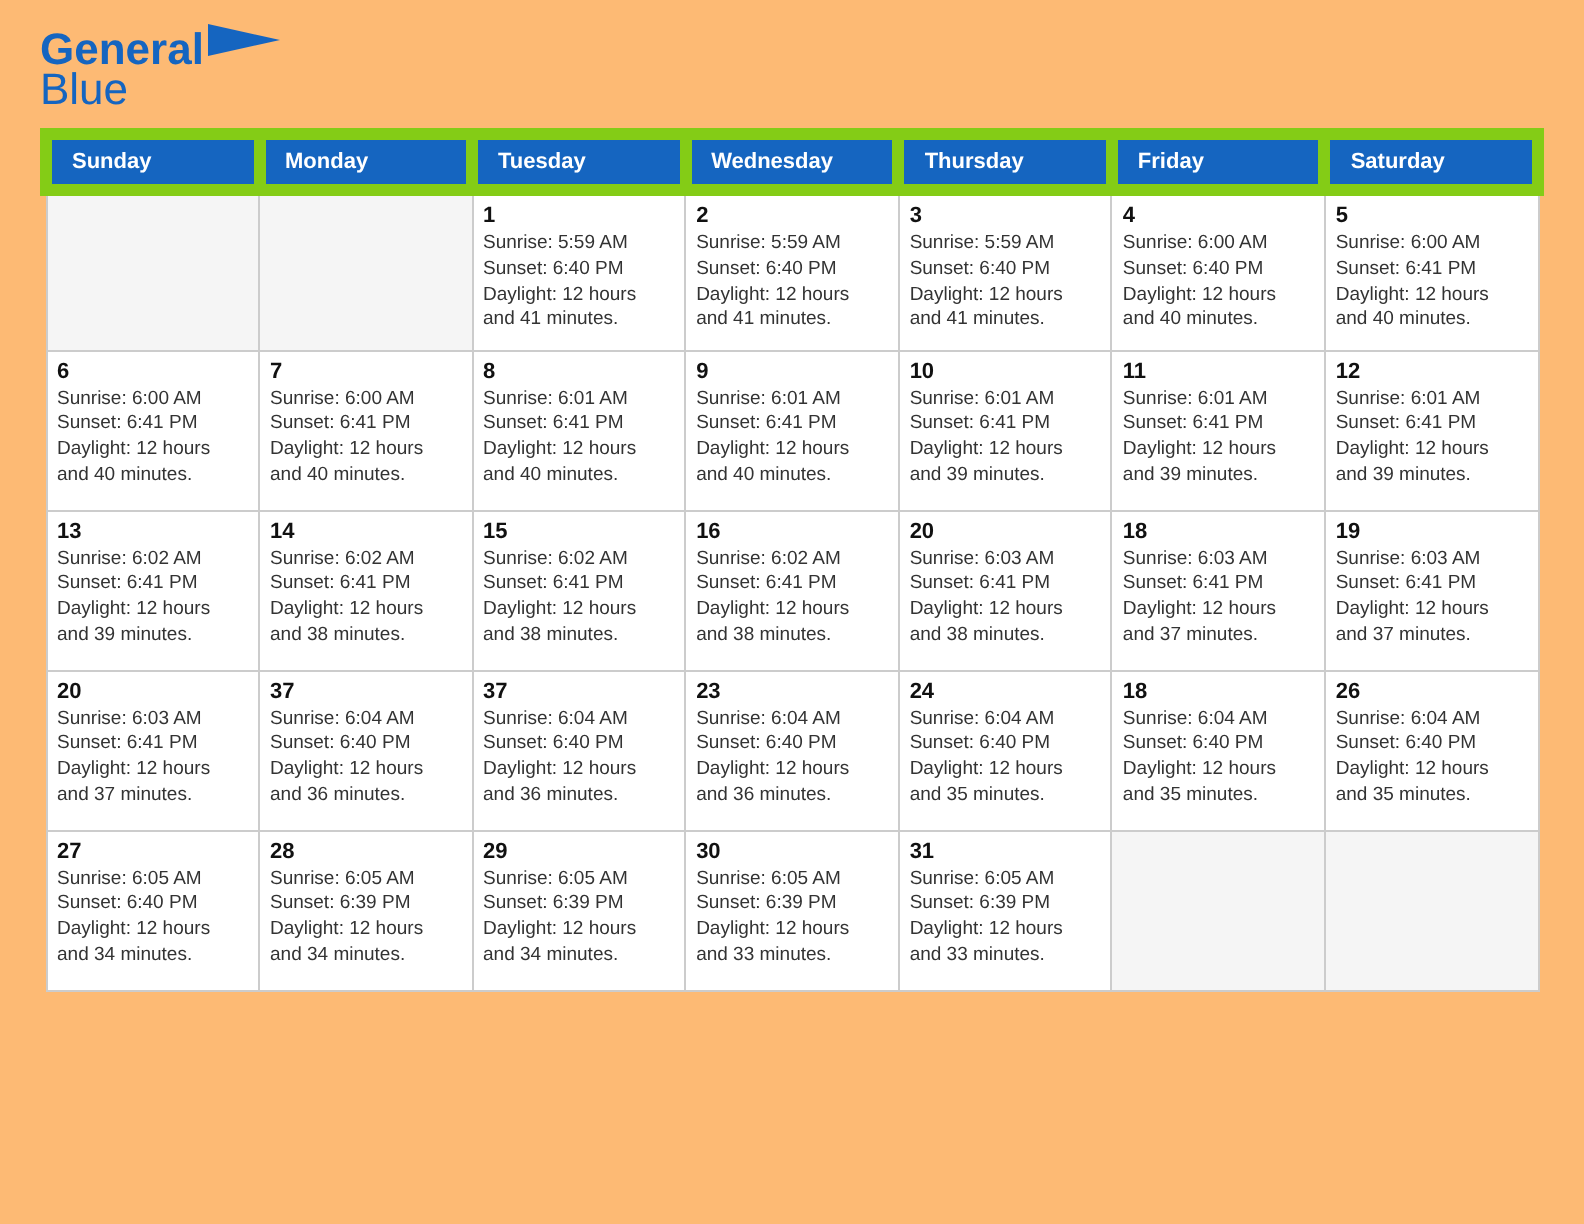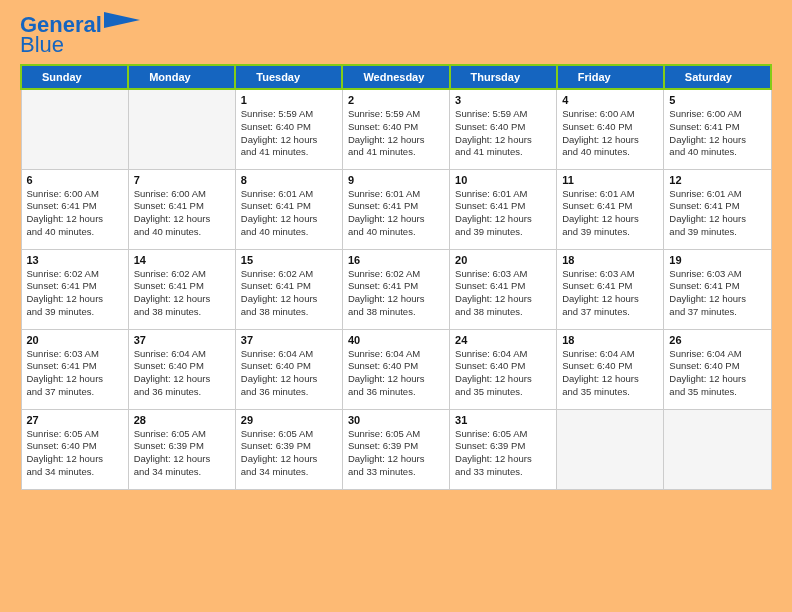--- a/index.html
+++ b/index.html
@@ -50,24 +50,24 @@
     }
     .calendar {
       width: 100%;
       border-collapse: collapse;
       font-size: 10px;
     }
     .calendar th {
       background: #1565C0;
       color: #fff;
       text-align: left;
-      padding: 5px 20px;
+      padding: 5px 10px;
       font-size: 11px;
       font-weight: bold;
-      border: 2px solid #84cc16;
+      border: 6px solid #84cc16;
     }
     .calendar td {
       border: 1px solid #ccc;
       vertical-align: top;
       padding: 4px 5px;
       width: 107px;
       min-height: 80px;
       height: 80px;
       background: #fff;
     }
@@ -281,21 +281,21 @@
 and 36 minutes.</div>
           </td>
           <td>
             <span class="day-num">37</span>
             <div class="day-info" style="white-space: pre-line;">Sunrise: 6:04 AM
 Sunset: 6:40 PM
 Daylight: 12 hours
 and 36 minutes.</div>
           </td>
           <td>
-            <span class="day-num">40</span>
+            <span class="day-num">23</span>
             <div class="day-info" style="white-space: pre-line;">Sunrise: 6:04 AM
 Sunset: 6:40 PM
 Daylight: 12 hours
 and 36 minutes.</div>
           </td>
           <td>
             <span class="day-num">24</span>
             <div class="day-info" style="white-space: pre-line;">Sunrise: 6:04 AM
 Sunset: 6:40 PM
 Daylight: 12 hours

